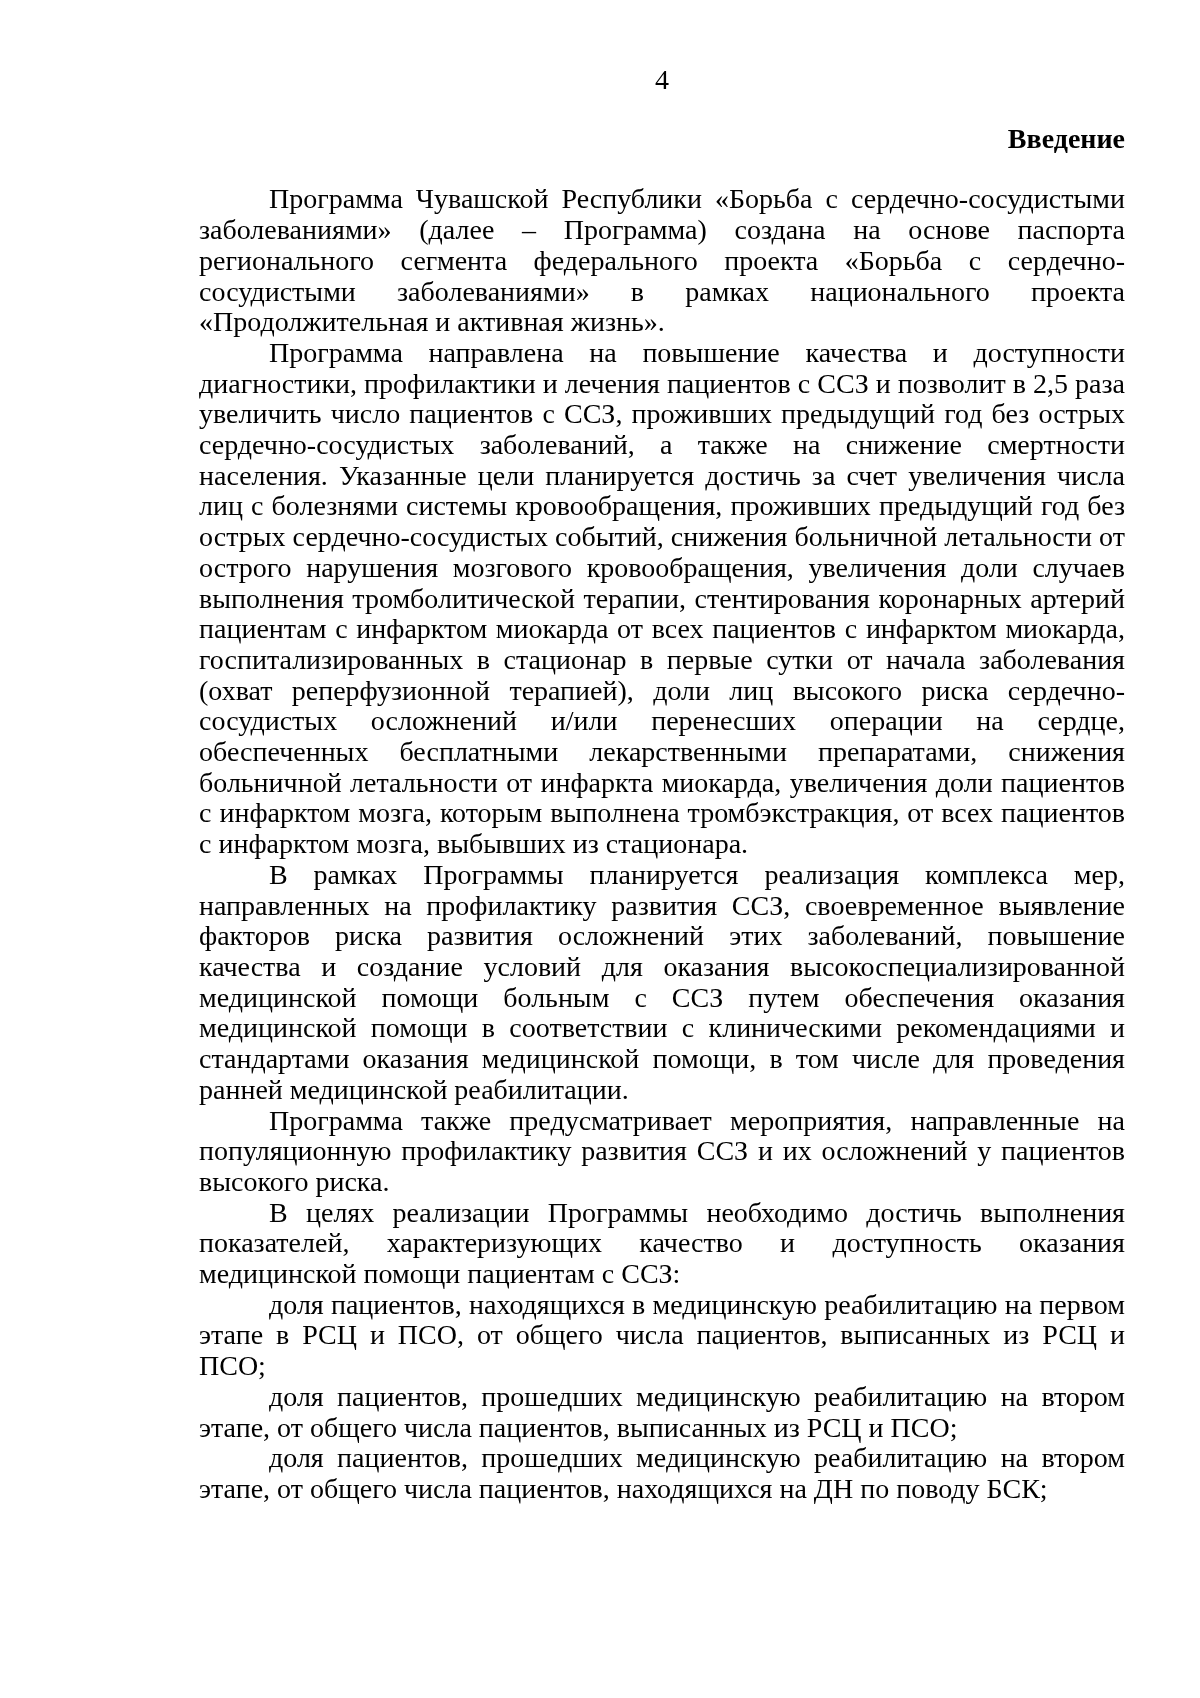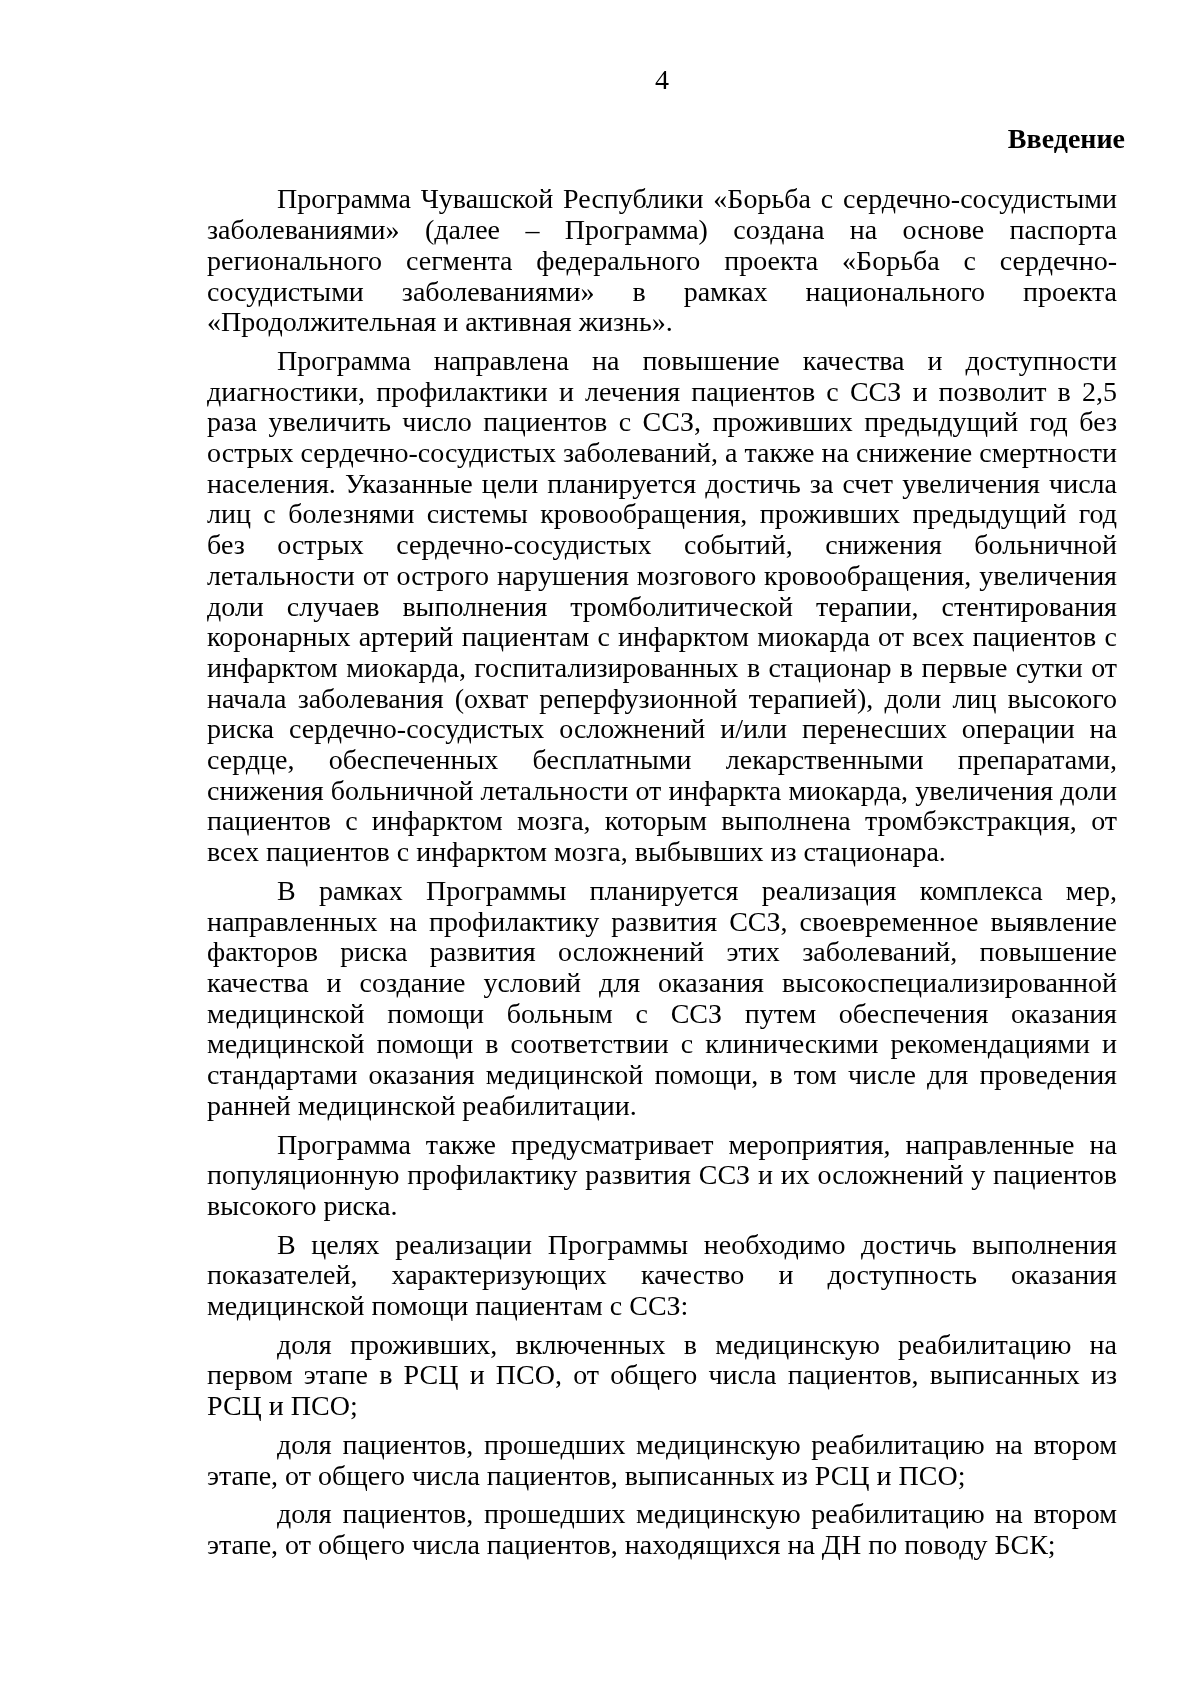--- a/index.html
+++ b/index.html
@@ -25,36 +25,36 @@
     margin: 0;
   }
   .doc-heading {
     text-align: right;
     font-weight: bold;
     font-size: 28px;
     line-height: 30.7px;
     margin: 28px 0 30px 0;
   }
   .body-text p {
-    margin: 8px;
+    margin: 0;
     text-align: justify;
     text-indent: 70px;
   }
 </style>
 </head>
 <body>
 
 <div class="page">
   <div class="page-number">4</div>
 
   <h1 class="doc-heading">Введение</h1>
 
   <div class="body-text">
     <p>Программа Чувашской Республики «Борьба с сердечно-сосудистыми заболеваниями» (далее – Программа) создана на основе паспорта регионального сегмента федерального проекта «Борьба с сердечно-сосудистыми заболеваниями» в рамках национального проекта «Продолжительная и активная жизнь».</p>
     <p>Программа направлена на повышение качества и доступности диагностики, профилактики и лечения пациентов с ССЗ и позволит в 2,5 раза увеличить число пациентов с ССЗ, проживших предыдущий год без острых сердечно-сосудистых заболеваний, а также на снижение смертности населения. Указанные цели планируется достичь за счет увеличения числа лиц с болезнями системы кровообращения, проживших предыдущий год без острых сердечно-сосудистых событий, снижения больничной летальности от острого нарушения мозгового кровообращения, увеличения доли случаев выполнения тромболитической терапии, стентирования коронарных артерий пациентам с инфарктом миокарда от всех пациентов с инфарктом миокарда, госпитализированных в стационар в первые сутки от начала заболевания (охват реперфузионной терапией), доли лиц высокого риска сердечно-сосудистых осложнений и/или перенесших операции на сердце, обеспеченных бесплатными лекарственными препаратами, снижения больничной летальности от инфаркта миокарда, увеличения доли пациентов с инфарктом мозга, которым выполнена тромбэкстракция, от всех пациентов с инфарктом мозга, выбывших из стационара.</p>
     <p>В рамках Программы планируется реализация комплекса мер, направленных на профилактику развития ССЗ, своевременное выявление факторов риска развития осложнений этих заболеваний, повышение качества и создание условий для оказания высокоспециализированной медицинской помощи больным с ССЗ путем обеспечения оказания медицинской помощи в соответствии с клиническими рекомендациями и стандартами оказания медицинской помощи, в том числе для проведения ранней медицинской реабилитации.</p>
     <p>Программа также предусматривает мероприятия, направленные на популяционную профилактику развития ССЗ и их осложнений у пациентов высокого риска.</p>
     <p>В целях реализации Программы необходимо достичь выполнения показателей, характеризующих качество и доступность оказания медицинской помощи пациентам с ССЗ:</p>
-    <p>доля проживших, включенных в медицинскую реабилитацию на первом этапе в РСЦ и ПСО, от общего числа пациентов, выписанных из РСЦ и ПСО;</p>
+    <p>доля пациентов, находящихся в медицинскую реабилитацию на первом этапе в РСЦ и ПСО, от общего числа пациентов, выписанных из РСЦ и ПСО;</p>
     <p>доля пациентов, прошедших медицинскую реабилитацию на втором этапе, от общего числа пациентов, выписанных из РСЦ и ПСО;</p>
     <p>доля пациентов, прошедших медицинскую реабилитацию на втором этапе, от общего числа пациентов, находящихся на ДН по поводу БСК;</p>
   </div>
 </div>
 
 </body></html>

